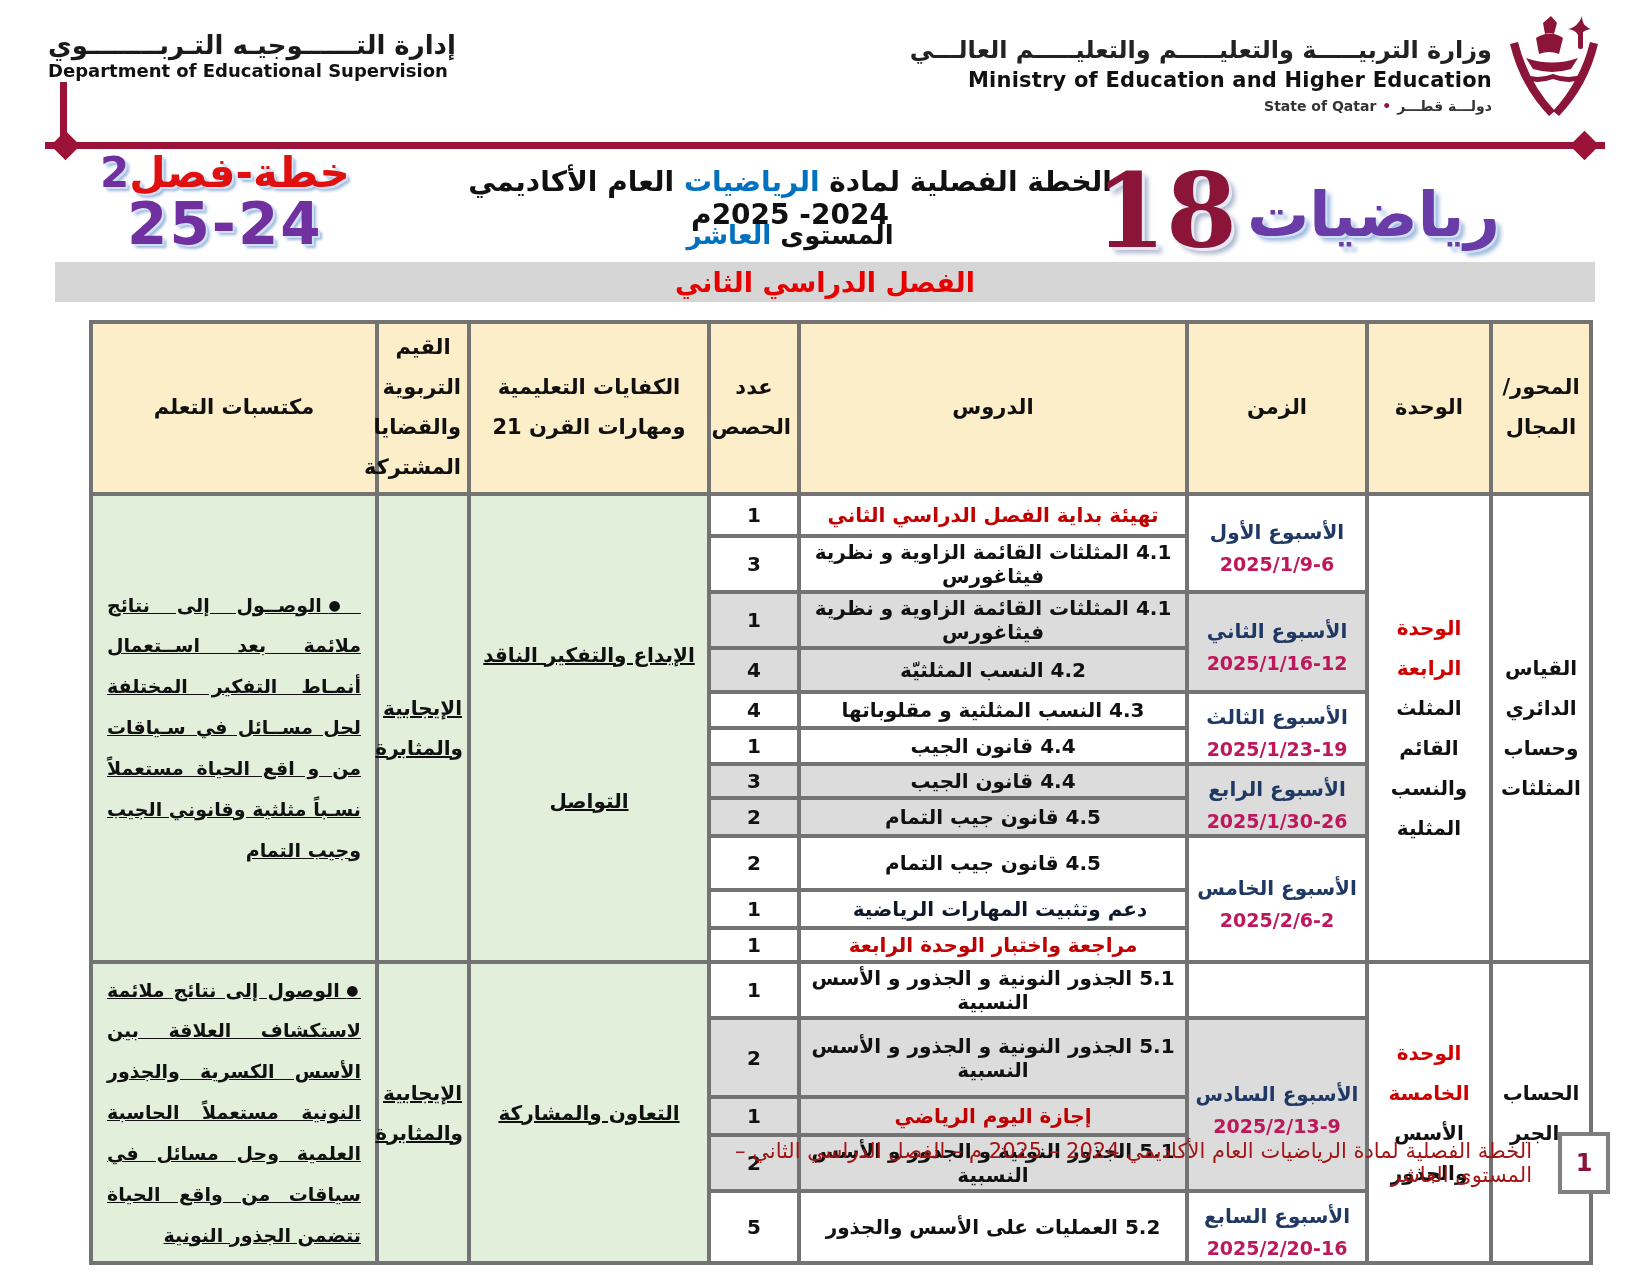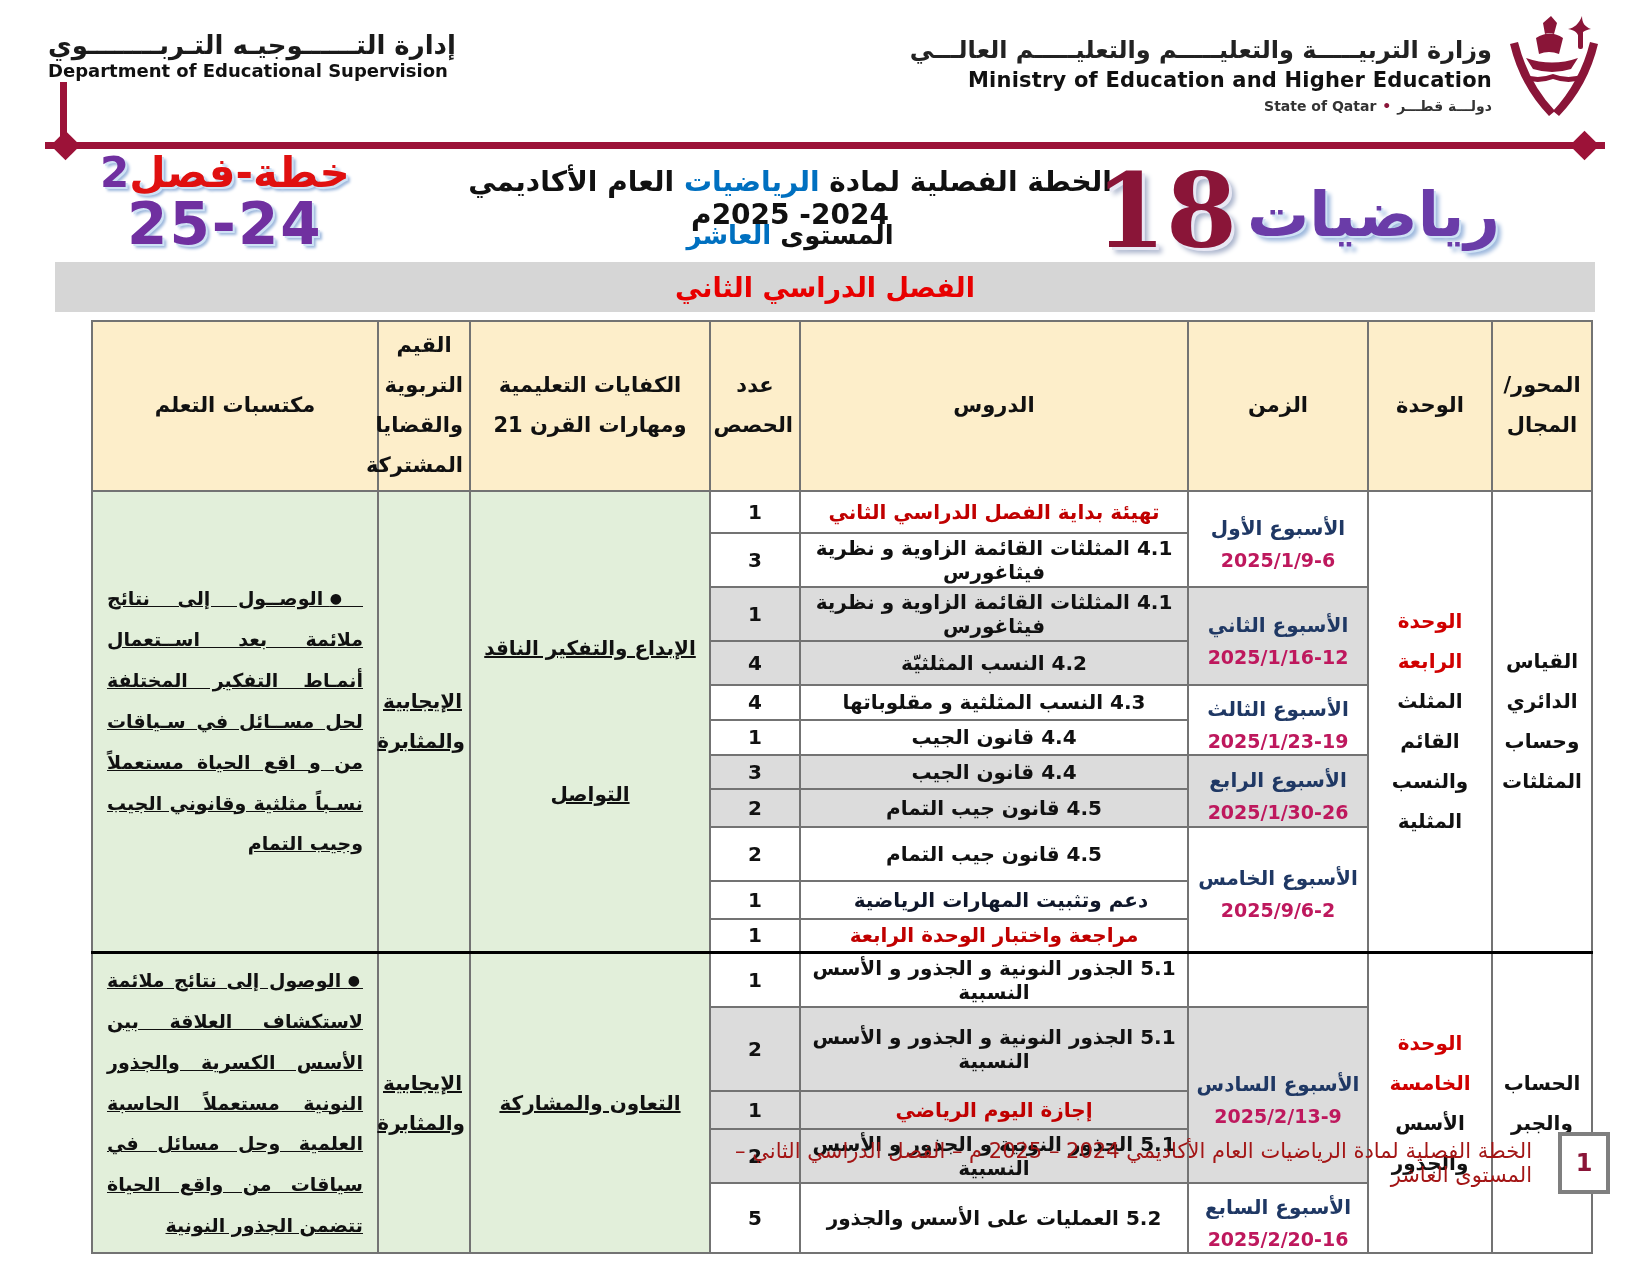--- a/index.html
+++ b/index.html
@@ -21,40 +21,40 @@
   .dept-en { font-size:18px; font-weight:bold; color:#111; }
   .dept-bar { position:absolute; left:60px; top:82px; width:7px; height:60px; background:#9c1238; }
 
   
   .divider { position:absolute; top:142px; left:45px; right:45px; height:7px; background:#9c1238; }
   .divider .diamond { position:absolute; top:-7px; width:21px; height:21px; background:#9c1238; transform:rotate(45deg); }
   .diamond.d-right { right:10px; }
   .diamond.d-left { left:10px; }
 
   
-  .band { position:absolute; top:262px; left:55px; right:55px; height:50px; background:#d6d6d6; display:flex; align-items:center; justify-content:center; }
+  .band { position:absolute; top:262px; left:55px; right:55px; height:40px; background:#d6d6d6; display:flex; align-items:center; justify-content:center; }
   .semester-title { color:#e80000; font-size:27px; font-weight:bold; }
   .title-line1 { position:absolute; top:165px; left:420px; width:740px; text-align:center; font-size:28px; font-weight:bold; color:#111; }
   .title-line2 { position:absolute; top:220px; left:420px; width:740px; text-align:center; font-size:26px; font-weight:bold; color:#111; }
   .blue-word { color:#0070c0; }
   .wordart-right { position:absolute; top:160px; right:150px; display:flex; align-items:flex-start; gap:10px; }
   .wordart-subject { color:#6a3ca8; font-size:62px; font-weight:bold; margin-top:18px;
                      text-shadow:2px 2px 0 #cfe2f5, 5px 5px 4px #9db8dd; }
   .wordart-grade { color:#8a1538; font-family:"DejaVu Serif", serif; font-size:102px; font-weight:bold; line-height:1; margin-top:0;
                    text-shadow:3px 3px 0 #e8e8f4, 6px 6px 5px #aab4cc; }
   .stamp { position:absolute; top:152px; left:100px; text-align:center; line-height:1.02; }
   .stamp-line1 { font-size:42px; font-weight:bold; text-shadow:2px 2px 0 #cfe2f5, 4px 4px 3px #9db8dd; }
   .stamp-red { color:#e01010; }
   .stamp-purple { color:#7030a0; }
   .stamp-line2 { font-size:58px; font-weight:bold; color:#7030a0; letter-spacing:2px;
                  text-shadow:2px 2px 0 #cfe2f5, 4px 4px 3px #9db8dd; }
 
   
   .plan-table { position:absolute; top:320px; right:57px; width:1500px; border-collapse:collapse; table-layout:fixed; direction:rtl; }
-  .plan-table th, .plan-table td { border:2px solid #737373; vertical-align:middle; }
+  .plan-table th, .plan-table td { border:4px solid #737373; vertical-align:middle; }
   .plan-table thead th { background:#fdeeca; height:135px; font-size:21px; font-weight:bold; color:#111; line-height:1.9; padding:4px 6px; text-align:center; }
   .head-time { color:#1f3864; }
   td.shaded { background:#dcdcdc; }
   .sec-top { border-top:3px solid #000 !important; }
 
   .domain-cell, .unit-cell { background:#fff; text-align:center; font-weight:bold; font-size:20px; line-height:2.0; padding:4px; color:#111; }
   .unit-label { color:#d00000; font-weight:bold; }
   .unit-name { color:#111; }
 
   .week-cell { background:#fff; text-align:center; padding:2px;margin-top:12px; }
@@ -204,21 +204,21 @@
         <tr style="height: 34px;">
           <td class="week-cell shaded" rowspan="2"><span class="week-name">الأسبوع الرابع</span><br><span class="week-dates">2025/1/30-26</span></td>
           <td class="lesson-cell black shaded"><span class="lesson-num">4.4</span> قانون الجيب</td>
           <td class="periods-cell shaded">3</td>
         </tr>
         <tr style="height: 38px;">
           <td class="lesson-cell black shaded"><span class="lesson-num">4.5</span> قانون جيب التمام</td>
           <td class="periods-cell shaded">2</td>
         </tr>
         <tr style="height: 54px;">
-          <td class="week-cell" rowspan="3"><span class="week-name">الأسبوع الخامس</span><br><span class="week-dates">2025/9/6-2</span></td>
+          <td class="week-cell" rowspan="3"><span class="week-name">الأسبوع الخامس</span><br><span class="week-dates">2025/2/6-2</span></td>
           <td class="lesson-cell black"><span class="lesson-num">4.5</span> قانون جيب التمام</td>
           <td class="periods-cell">2</td>
         </tr>
         <tr style="height: 38px;">
           <td class="lesson-cell green">دعم وتثبيت المهارات الرياضية</td>
           <td class="periods-cell">1</td>
         </tr>
         <tr style="height: 34px;">
           <td class="lesson-cell red">مراجعة واختبار الوحدة الرابعة</td>
           <td class="periods-cell">1</td>

